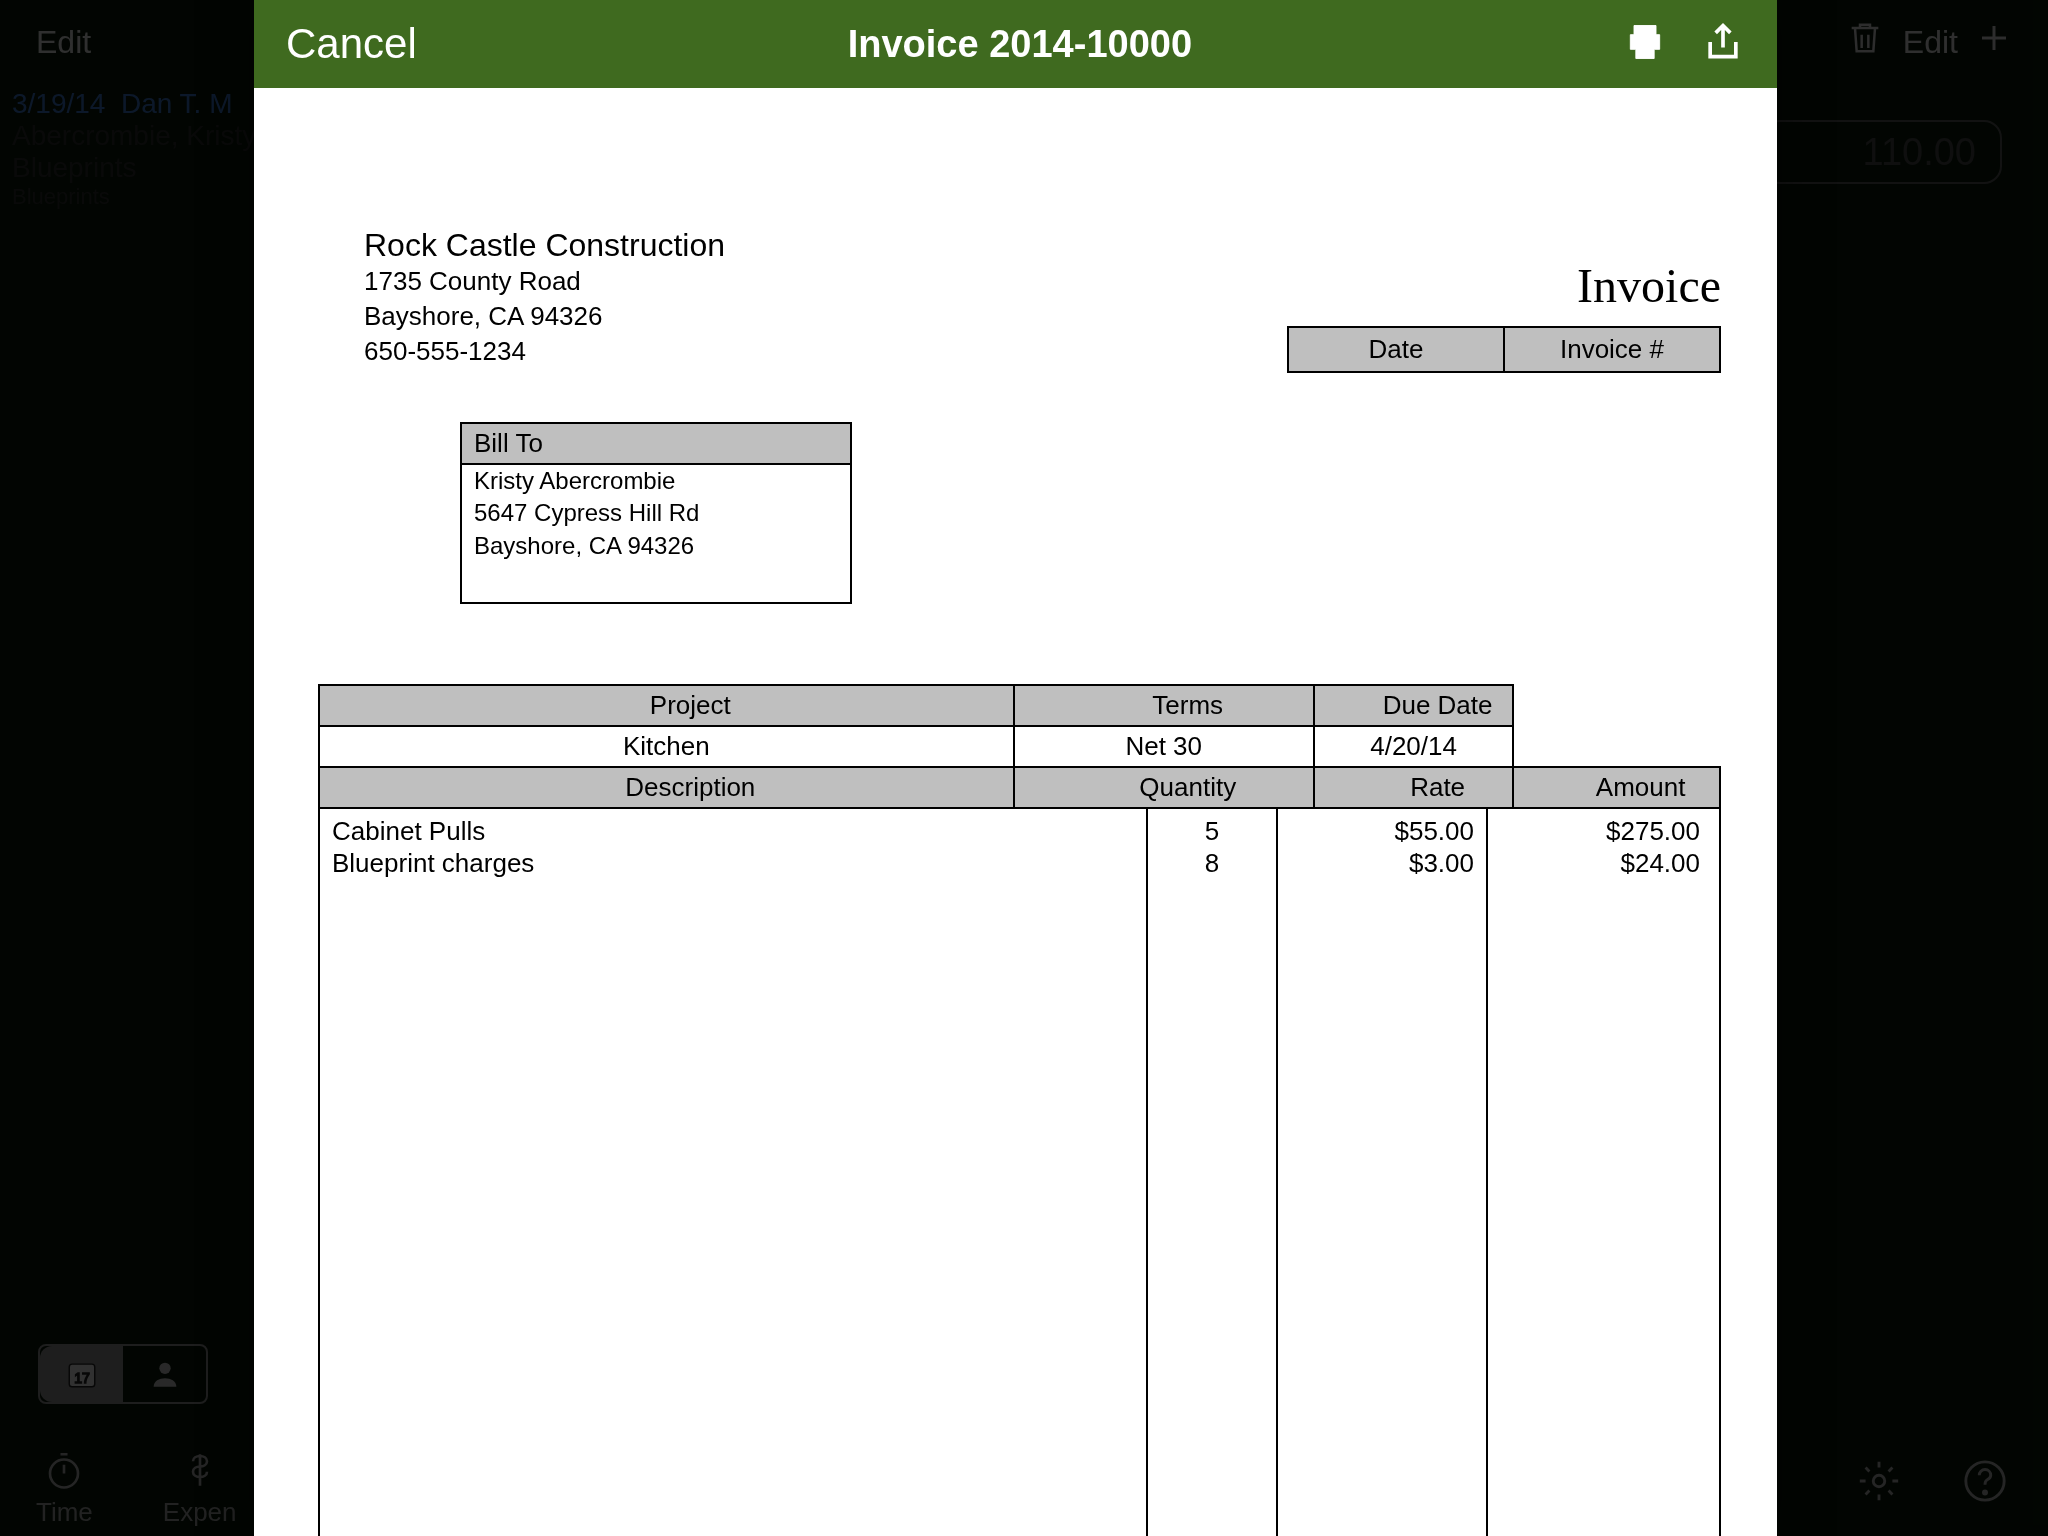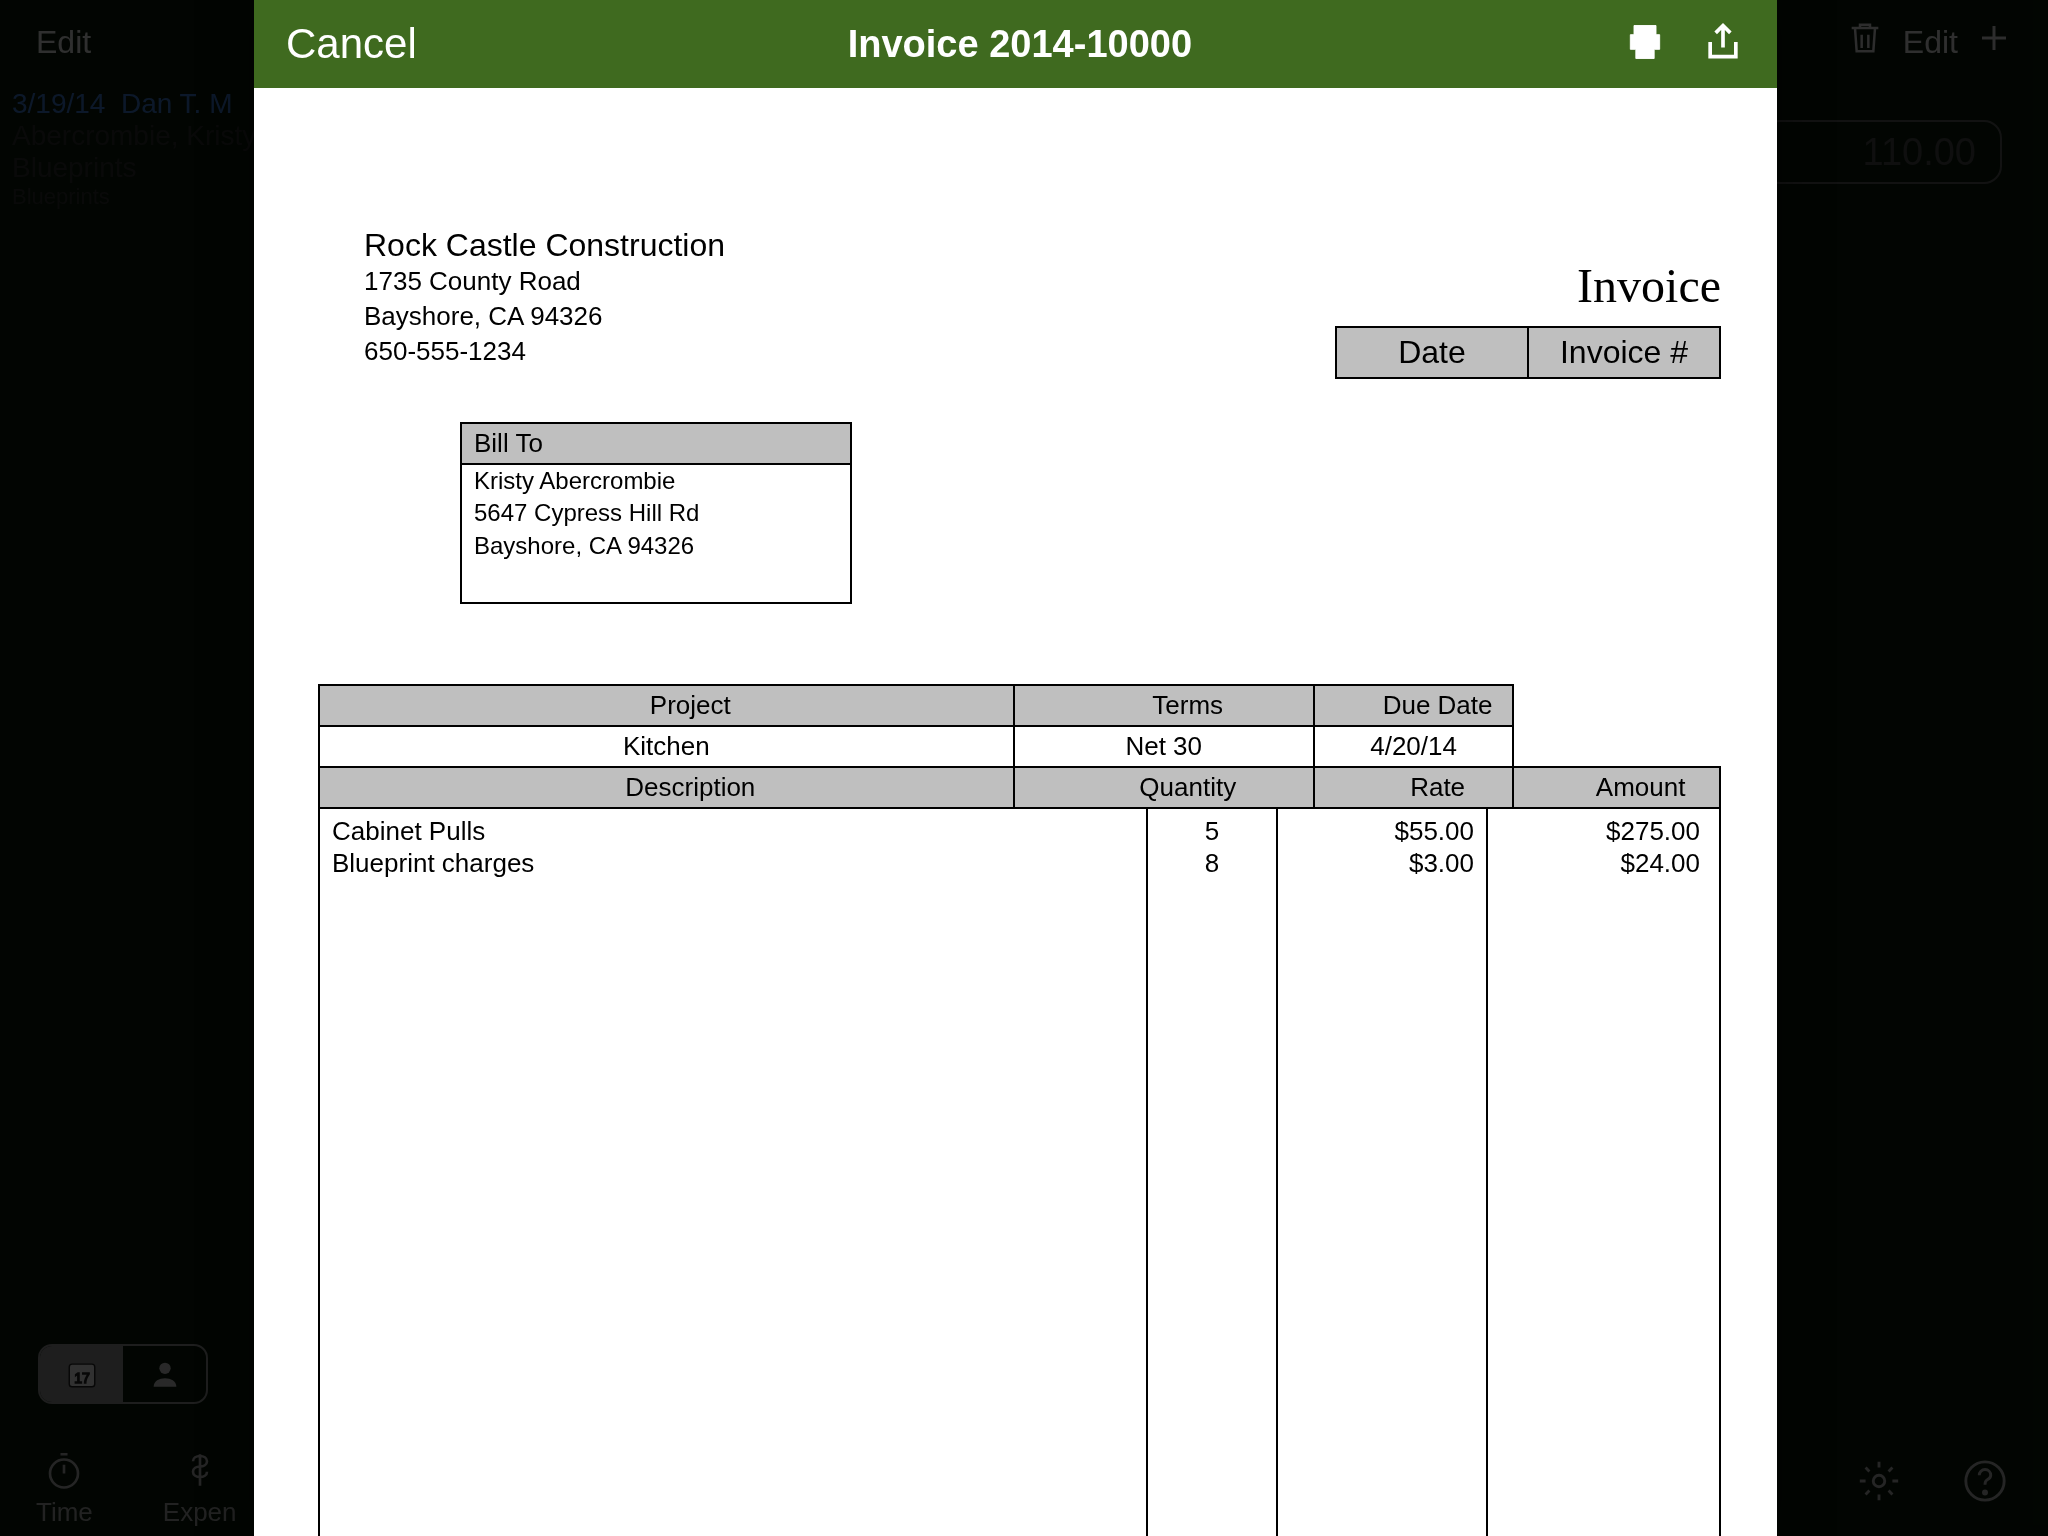--- a/index.html
+++ b/index.html
@@ -10,21 +10,21 @@
   .bg-topbar { height:84px; display:flex; align-items:center; justify-content:space-between; padding:0 36px; }
   .bg-edit-l, .bg-edit-r { color:#d5d5d5; font-size:32px; display:flex; align-items:center; gap:18px;}
   .bg-list { padding:0 12px; }
   .bg-row1 { color:#3a6fbf; font-size:28px; padding:4px 0 0 0;}
   .bg-row2 { color:#2b2b2b; font-size:28px; }
   .bg-row3 { color:#2b2b2b; font-size:28px; }
   .bg-row4 { color:#2b2b2b; font-size:22px; }
   .bg-pill { position:absolute; top:120px; left:1762px; width:240px; height:64px; border:2px solid #555; border-radius:18px; display:flex; align-items:center; justify-content:flex-end; padding-right:24px; color:#444; font-size:38px;}
   .bg-bottombar { position:absolute; bottom:0; left:0; right:0; height:120px; display:flex; align-items:flex-end; padding:0 36px 8px 36px; color:#999; font-size:26px; gap:70px;}
   .bg-bottombar .tab { display:flex; flex-direction:column; align-items:center; gap:6px;}
-  .seg { position:absolute; left:38px; bottom:132px; width:170px; height:60px; border:2px solid #888; border-radius:14px; display:flex;}
+  .seg { position:absolute; left:38px; bottom:132px; width:170px; height:60px; border:2px solid #888; border-radius:8px; display:flex;}
   .seg div { flex:1; display:flex; align-items:center; justify-content:center; color:#bbb;}
   .seg div:first-child { background:#888; border-radius:12px 0 0 12px;}
   .bg-icon { width:42px; height:42px; }
   .bg-right-icons { position:absolute; right:40px; bottom:28px; display:flex; gap:60px; }
 
   
   .modal { position:absolute; left:254px; top:0; width:1523px; height:1536px; background:#fff; box-shadow:0 0 40px rgba(0,0,0,0.5); display:flex; flex-direction:column;}
   .modal-header { height:88px; background:#3f6a1f; display:flex; align-items:center; padding:0 32px; color:#fff; }
   .modal-header .cancel { font-size:42px; }
   .modal-header .title { flex:1; text-align:center; font-size:38px; font-weight:700; }
@@ -32,21 +32,21 @@
   .icon-btn svg { width:44px; height:44px; stroke:#fff; fill:none; stroke-width:2;}
   .print-icon svg { fill:#fff; stroke:#fff; }
 
   .invoice-page { flex:1; background:#fff; padding:140px 56px 0 110px; position:relative; color:#000;}
   .company-block { position:absolute; left:110px; top:139px; }
   .company-name { font-size:32px; }
   .company-addr { font-size:26px; line-height:1.35; }
   .invoice-title { position:absolute; right:56px; top:170px; font-size:48px; font-family: Georgia, 'Times New Roman', serif; }
 
   .meta-table { position:absolute; right:56px; top:238px; border-collapse:collapse; }
-  .meta-table th, .meta-table td { border:2px solid #000; padding:6px 0; font-size:32px; text-align:center; width:192px;}
+  .meta-table th, .meta-table td { border:2px solid #000; padding:6px 0; font-size:26px; text-align:center; width:216px;}
   .meta-table th { background:#bfbfbf; font-weight:400;}
   
   .billto-box { position:absolute; left:206px; top:334px; width:392px; border:2px solid #000; }
   .billto-head { background:#bfbfbf; border-bottom:2px solid #000; padding:4px 12px; font-size:26px;}
   .billto-body { padding:0 12px 40px 12px; font-size:24px; line-height:1.35;}
 
   .detail-area { position:absolute; left:64px; right:56px; top:596px; }
   .proj-table { width:100%; border-collapse:collapse; }
   .proj-table th, .proj-table td { border:2px solid #000; font-size:26px; padding:4px 0; text-align:center;}
   .proj-table th { background:#bfbfbf; font-weight:400;padding-left:48px;}

